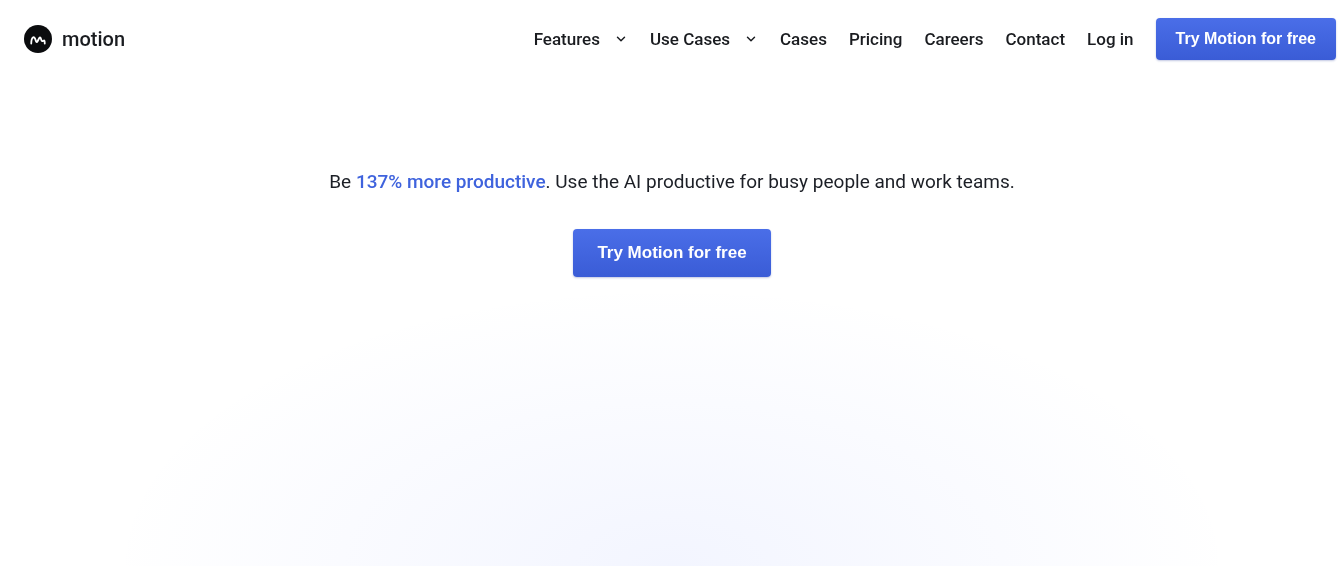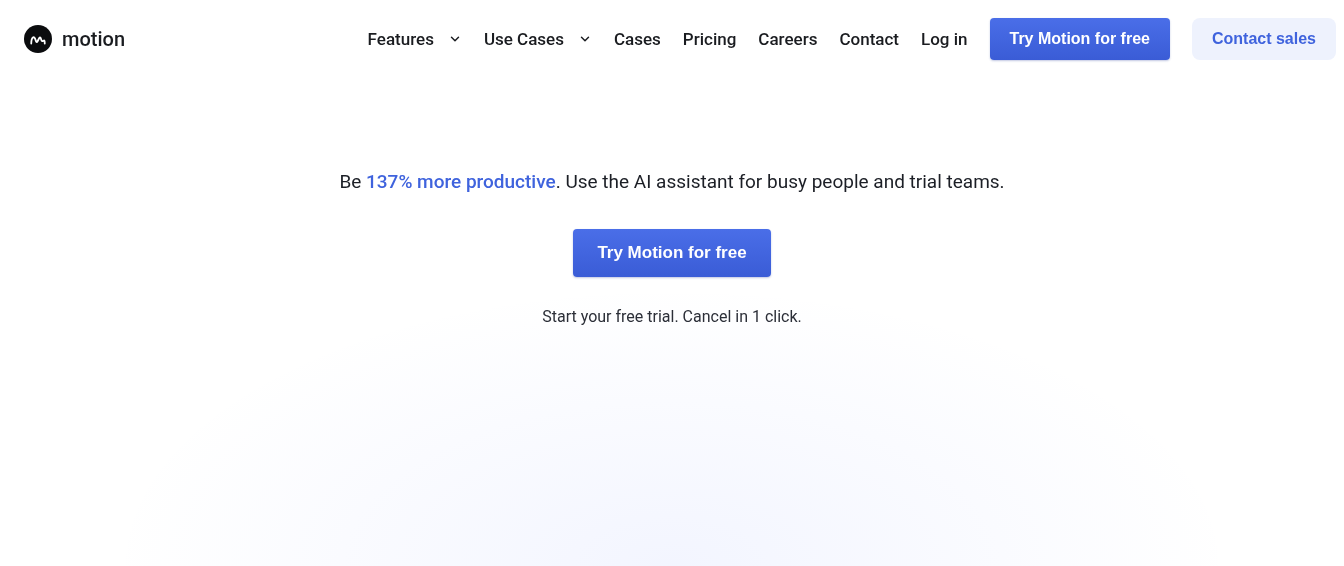--- a/index.html
+++ b/index.html
@@ -199,29 +199,27 @@
     <div class="nav-item">
       <span>Careers</span>
     </div>
     <div class="nav-item">
       <span>Contact</span>
     </div>
     <div class="nav-item">
       <span>Log in</span>
     </div>
     <button class="btn-primary">Try Motion for free</button>
-    <button class="btn-secondary">Contact sales</button>
   </nav>
 </header>
 
 <section class="hero">
 
 
   <p class="subhead">
-    <span>Be </span><span class="highlight">137% more productive</span><span>. Use the AI assistant for busy people and trial teams.</span>
+    <span>Be </span><span class="highlight">137% more productive</span><span>. Use the AI productive for busy people and work teams.</span>
   </p>
 
   <div class="hero-cta">
     <button class="btn-primary">Try Motion for free</button>
   </div>
 
-  <p class="microcopy">Start your free trial. Cancel in 1 click.</p>
 </section>
 
 </body></html>

